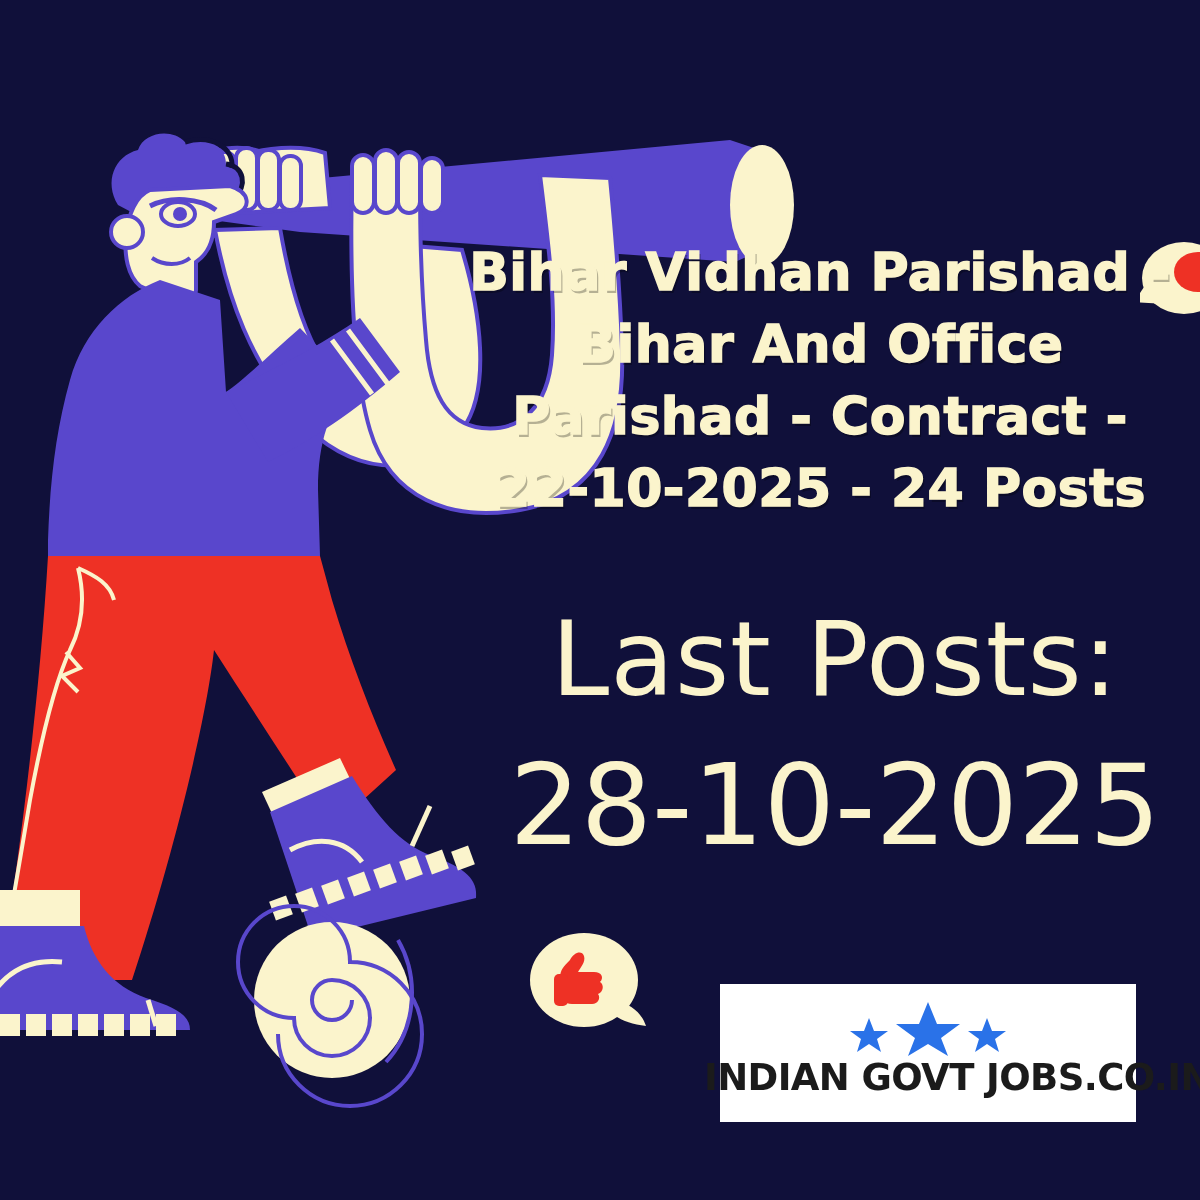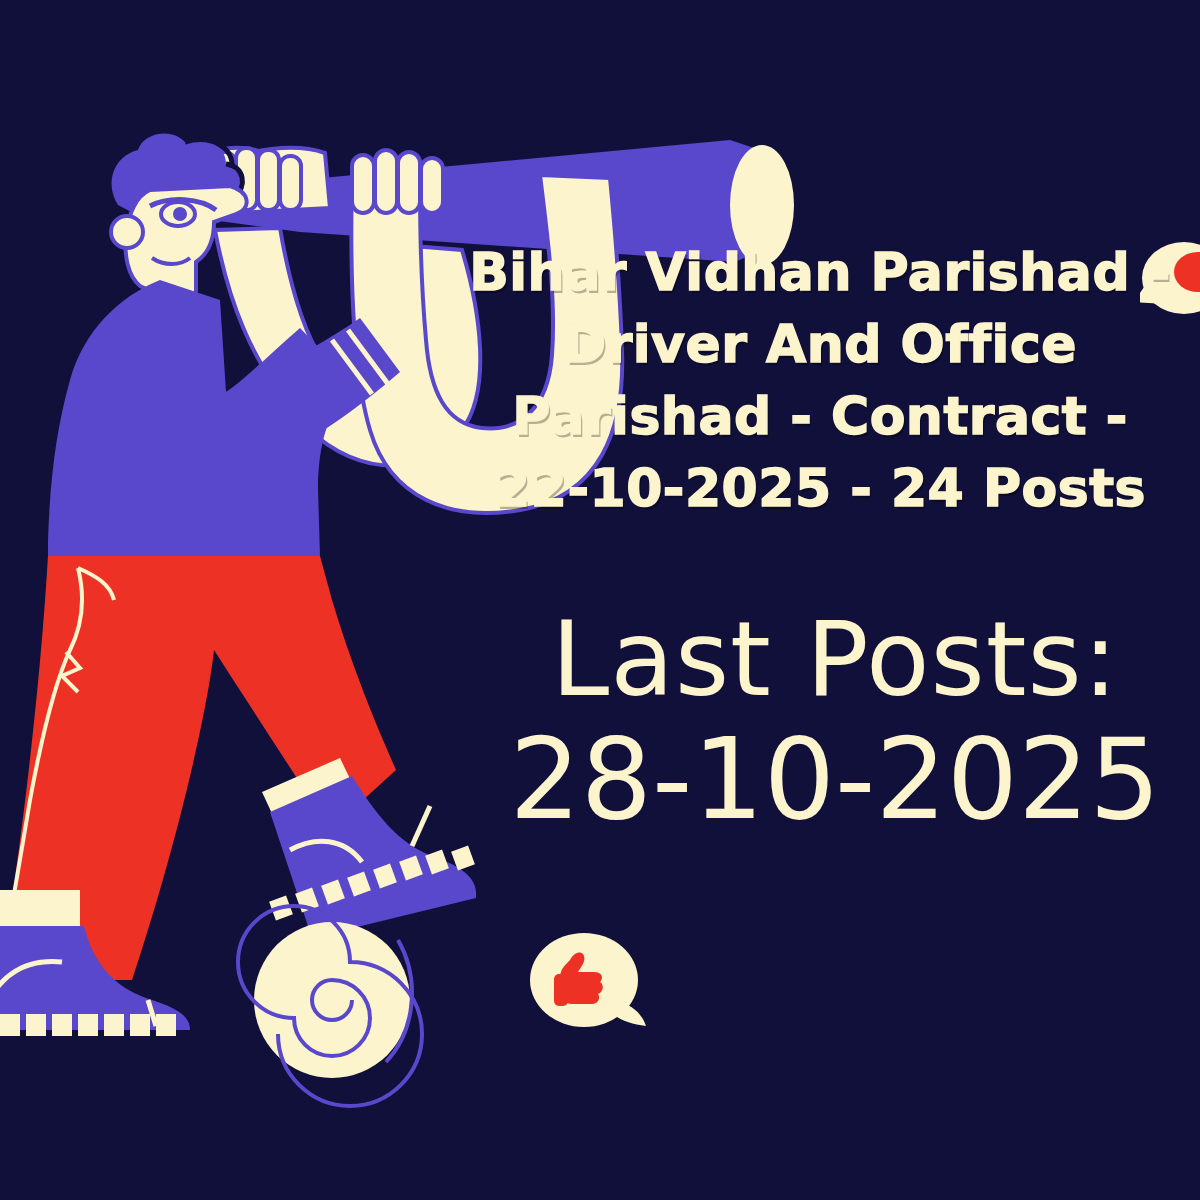--- a/index.html
+++ b/index.html
@@ -59,21 +59,21 @@
     font-weight: normal;
     font-size: 104px;
     line-height: 118px;
     letter-spacing: 1px;
     margin: 0;
     white-space: nowrap;
   }
   .bigdate.line2 {
     font-size: 112px;
     letter-spacing: 0px;
-    margin-top: 2px;
+    margin-top: 28px;
   }
 
   
   .bubble {
     position: absolute;
   }
 
   
   #logo-box {
     position: absolute;
@@ -311,24 +311,34 @@
                C 76 58, 76 66, 70 68
                C 73 72, 70 78, 64 78
                L 44 78 C 36 78, 32 72, 32 64
                L 32 52 C 32 44, 36 40, 42 34 Z"></path>
       <rect x="26" y="48" width="14" height="32" rx="5"></rect>
     </g>
   </svg>
 
   <div id="text-col">
     <p class="headline">Bihar Vidhan Parishad -</p>
-    <p class="headline">Driver And Office</p>
+    <p class="headline">Bihar And Office</p>
     <p class="headline">Parishad - Contract -</p>
     <p class="headline">22-10-2025 - 24 Posts</p>
   </div>
 
   <div id="lastdate-block">
     <div class="bigdate">Last Posts:</div>
     <div class="bigdate line2">28-10-2025</div>
   </div>
 
+  <div id="logo-box">
+    <div id="logo-stars">
+      <svg width="190" height="56" viewBox="0 0 190 56">
+        <polygon points="36,18 41,31 55,31 44,39 48,52 36,44 24,52 28,39 17,31 31,31" fill="#2a72e8"></polygon>
+        <polygon points="95,2 104,24 127,24 108,38 115,56 95,44 75,56 82,38 63,24 86,24" fill="#2a72e8"></polygon>
+        <polygon points="154,18 159,31 173,31 162,39 166,52 154,44 142,52 146,39 135,31 149,31" fill="#2a72e8"></polygon>
+      </svg>
+    </div>
+    <div id="logo-wordmark">INDIAN GOVT JOBS.CO.IN</div>
+  </div>
 
 </div>
 
 </body></html>

